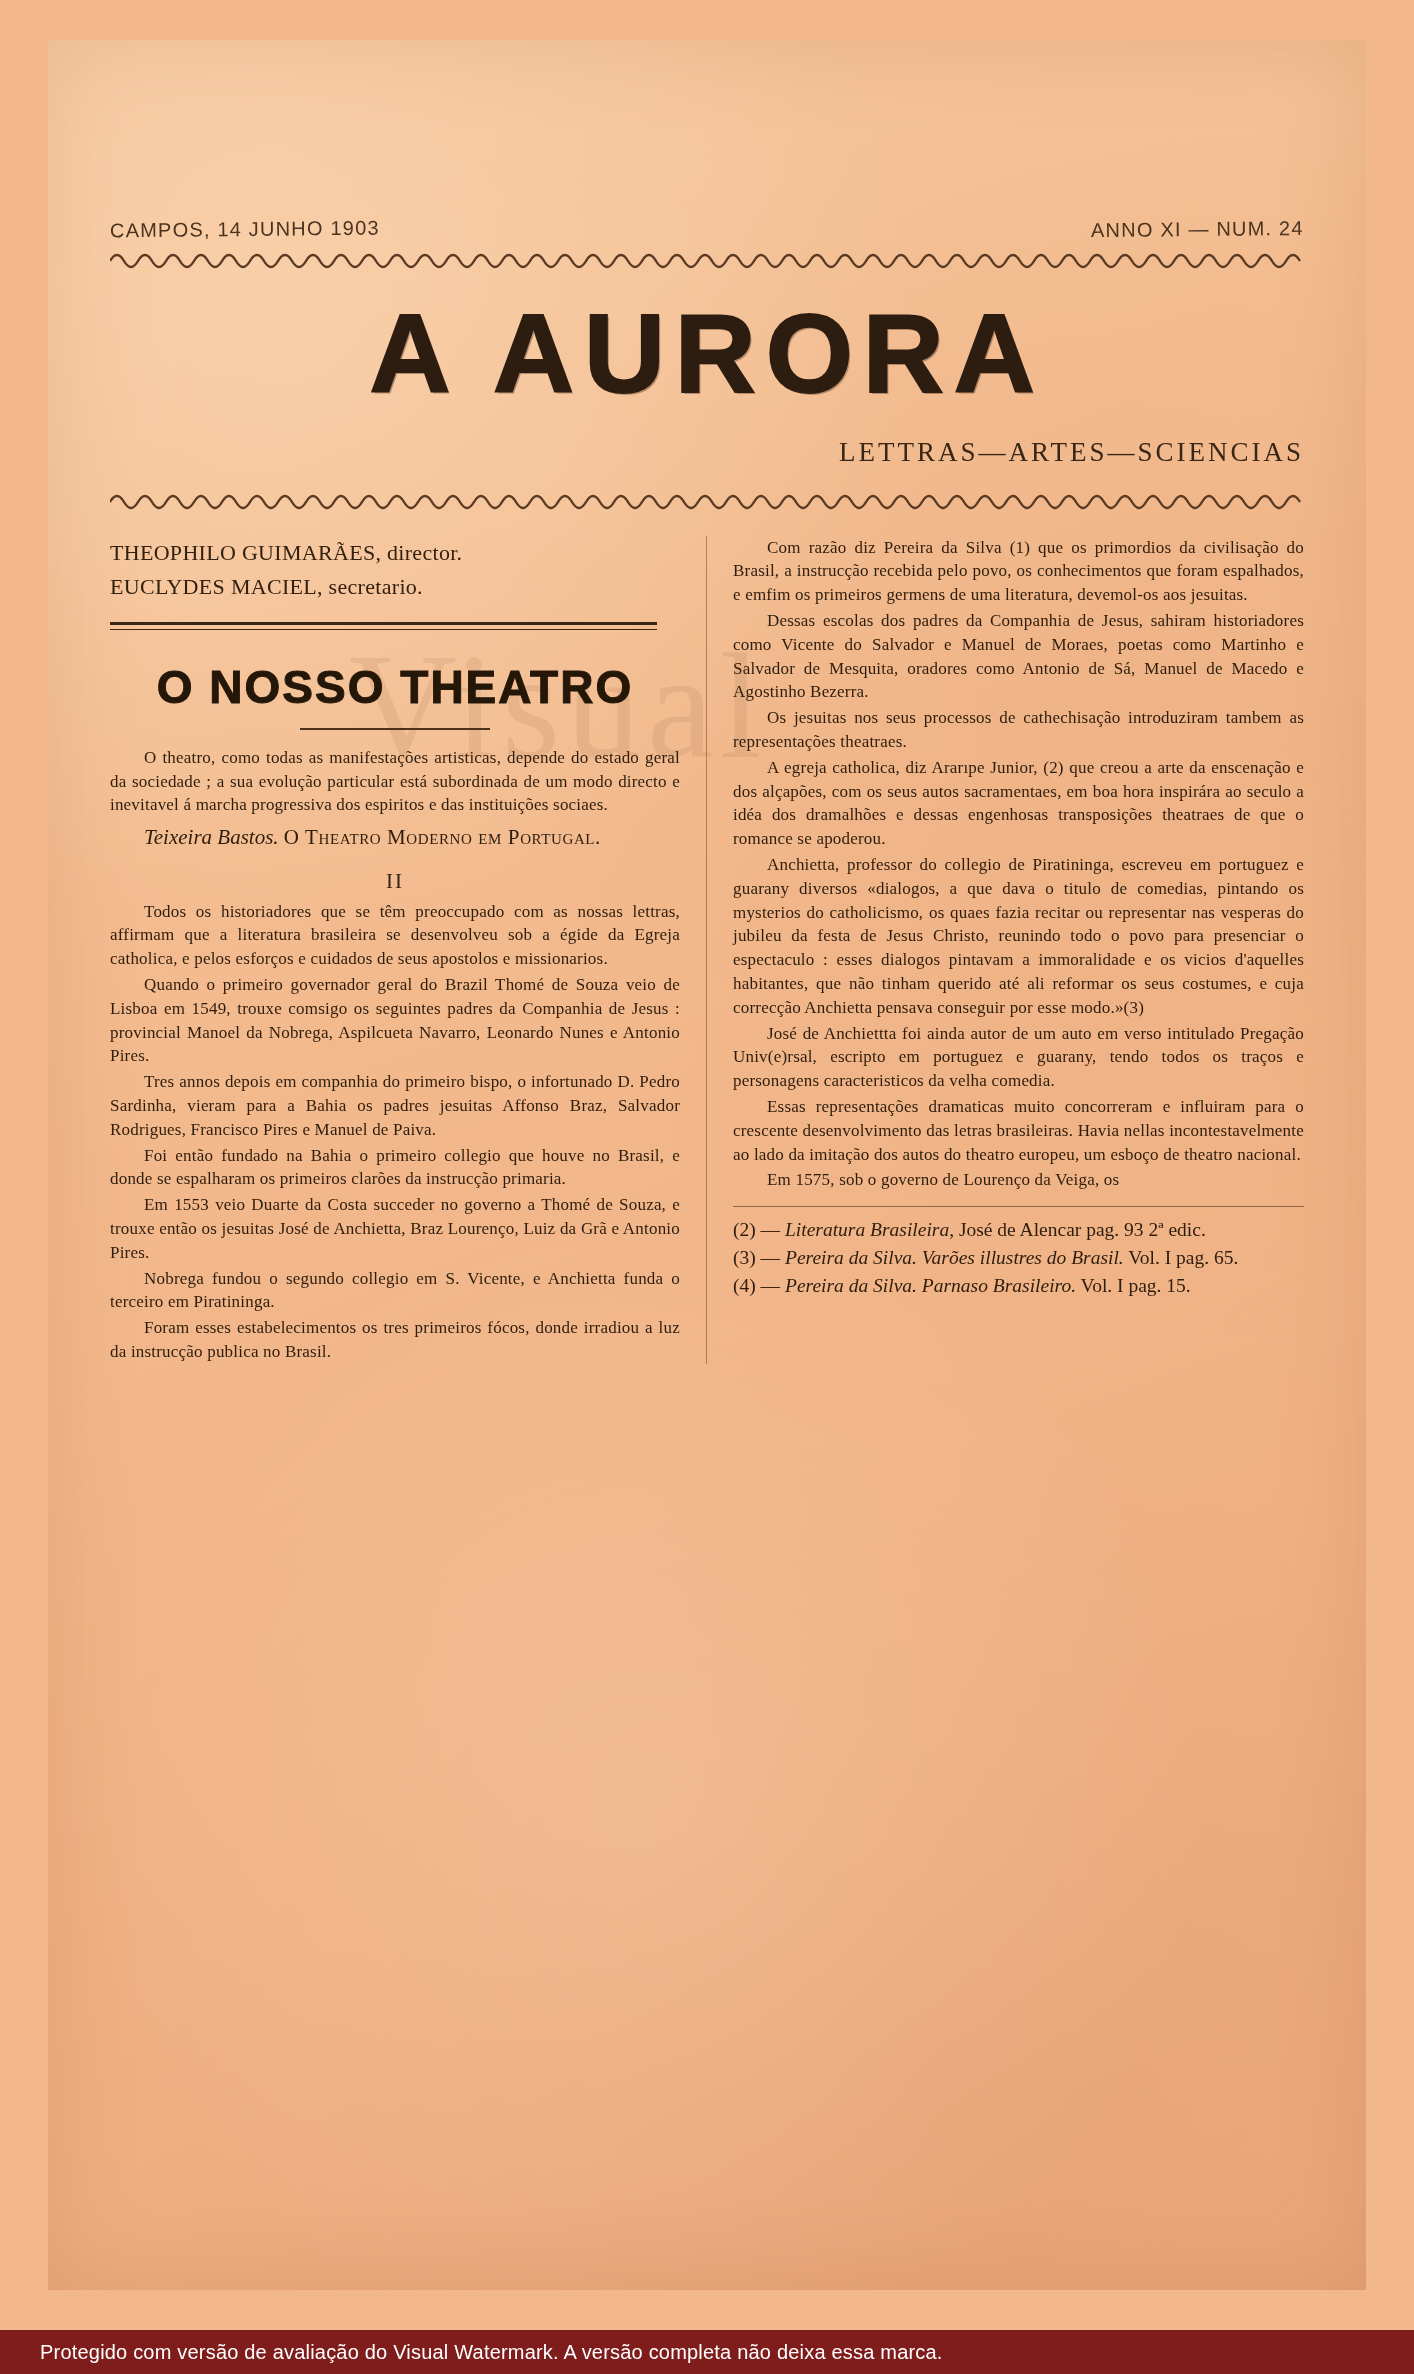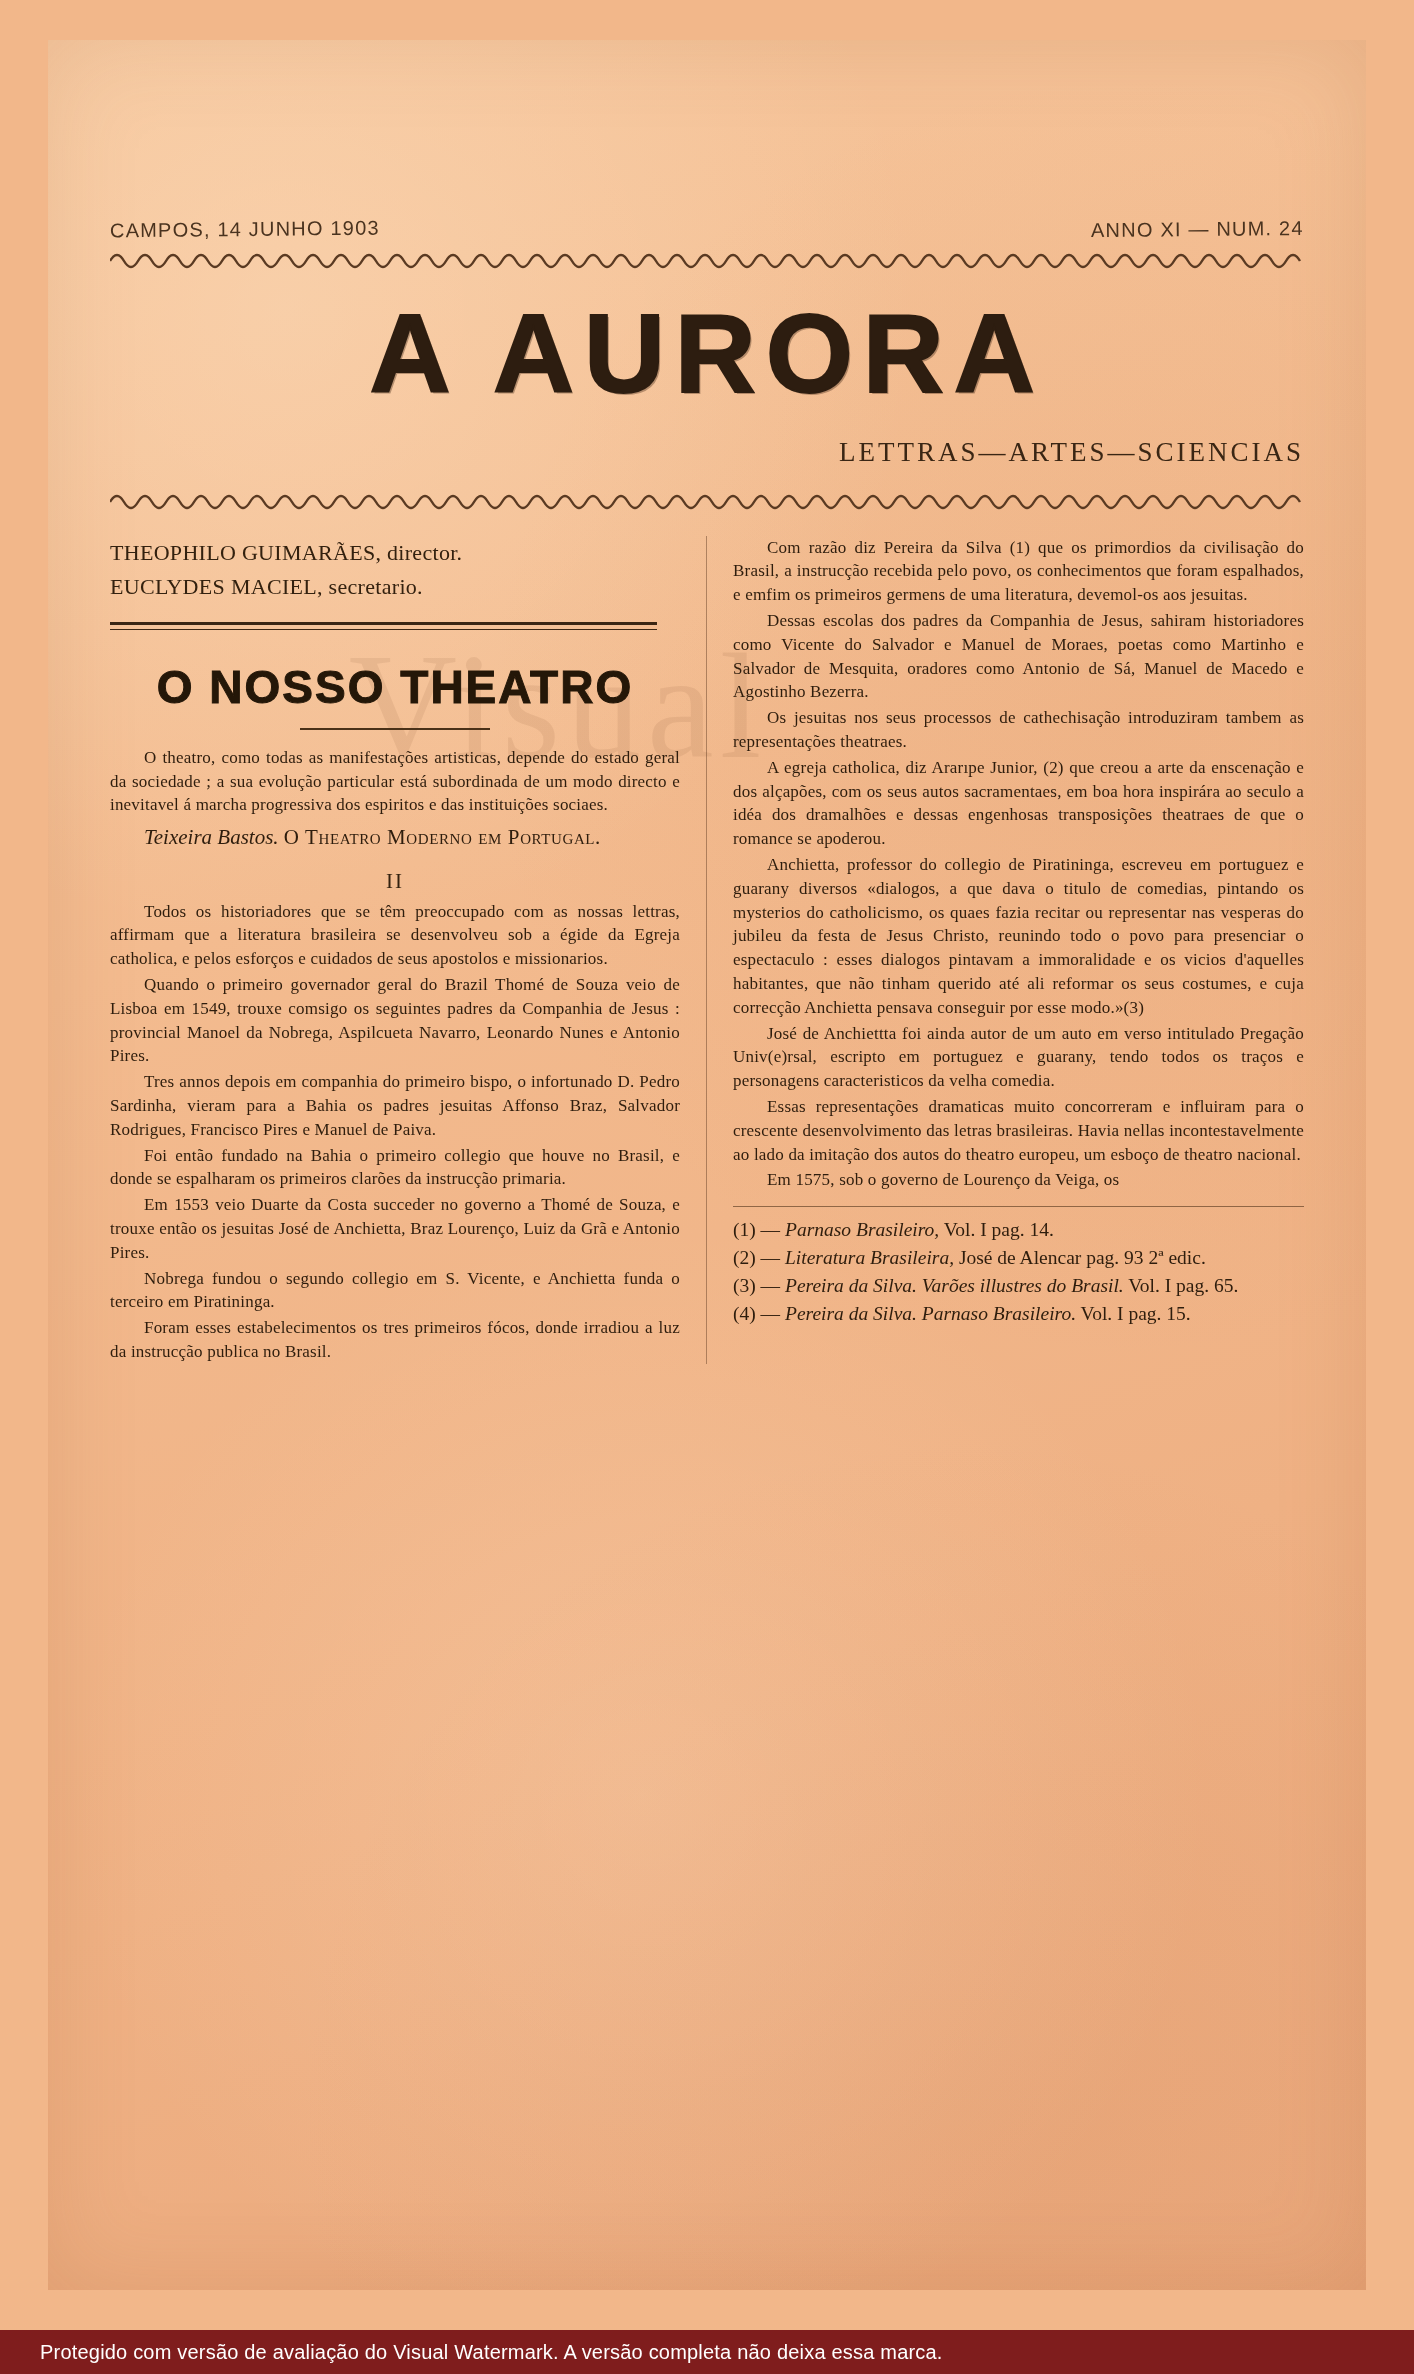--- a/index.html
+++ b/index.html
@@ -270,25 +270,20 @@
       <p class="art">Dessas escolas dos padres da Companhia de Jesus, sahiram historiadores como Vicente do Salvador e Manuel de Moraes, poetas como Martinho e Salvador de Mesquita, oradores como Antonio de Sá, Manuel de Macedo e Agostinho Bezerra.</p>
       <p class="art">Os jesuitas nos seus processos de cathechisação introduziram tambem as representações theatraes.</p>
       <p class="art">A egreja catholica, diz Ararıpe Junior, (2) que creou a arte da enscenação e dos alçapões, com os seus autos sacramentaes, em boa hora inspirára ao seculo a idéa dos dramalhões e dessas engenhosas transposições theatraes de que o romance se apoderou.</p>
       <p class="art">Anchietta, professor do collegio de Piratininga, escreveu em portuguez e guarany diversos «dialogos, a que dava o titulo de comedias, pintando os mysterios do catholicismo, os quaes fazia recitar ou representar nas vesperas do jubileu da festa de Jesus Christo, reunindo todo o povo para presenciar o espectaculo : esses dialogos pintavam a immoralidade e os vicios d'aquelles habitantes, que não tinham querido até ali reformar os seus costumes, e cuja correcção Anchietta pensava conseguir por esse modo.»(3)</p>
       <p class="art">José de Anchiettta foi ainda autor de um auto em verso intitulado Pregação Univ(e)rsal, escripto em portuguez e guarany, tendo todos os traços e personagens caracteristicos da velha comedia.</p>
       <p class="art">Essas representações dramaticas muito concorreram e influiram para o crescente desenvolvimento das letras brasileiras. Havia nellas incontestavelmente ao lado da imitação dos autos do theatro europeu, um esboço de theatro nacional.</p>
       <p class="art">Em 1575, sob o governo de Lourenço da Veiga, os</p>
 
       <div class="notes">
         <div>
-          <span>(1) —</span>
-          <span class="italic">Parnaso Brasileiro,</span>
-          <span> Vol. I pag. 14.</span>
-        </div>
-        <div>
           <span>(2) —</span>
           <span class="italic">Literatura Brasileira,</span>
           <span> José de Alencar pag. 93 2ª edic.</span>
         </div>
         <div>
           <span>(3) —</span>
           <span class="italic">Pereira da Silva. Varões illustres do Brasil.</span>
           <span> Vol. I pag. 65.</span>
         </div>
         <div>

